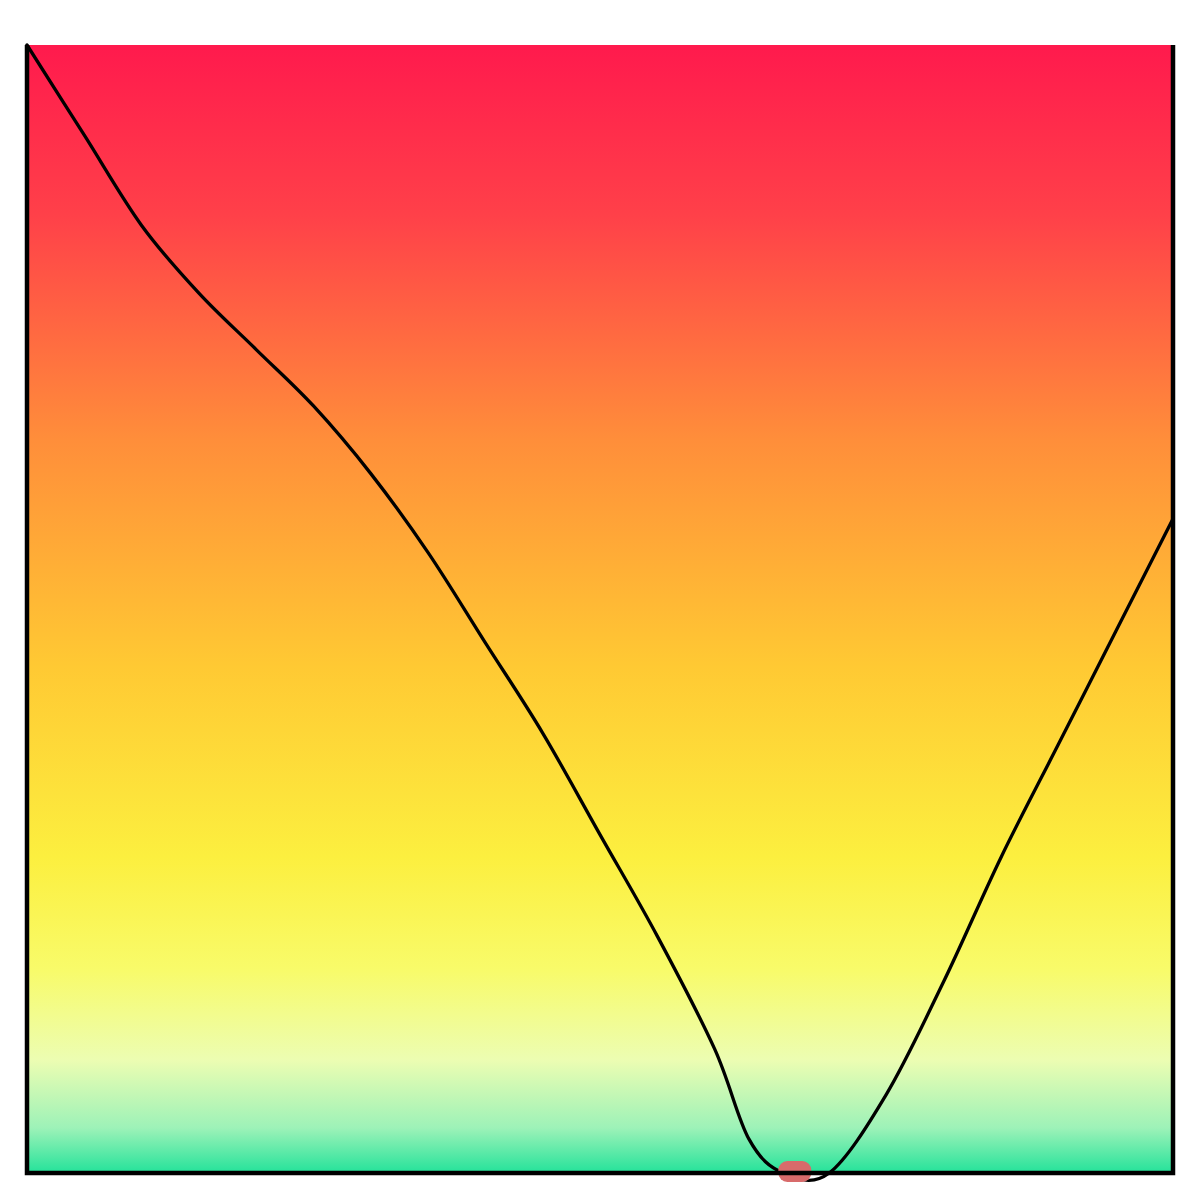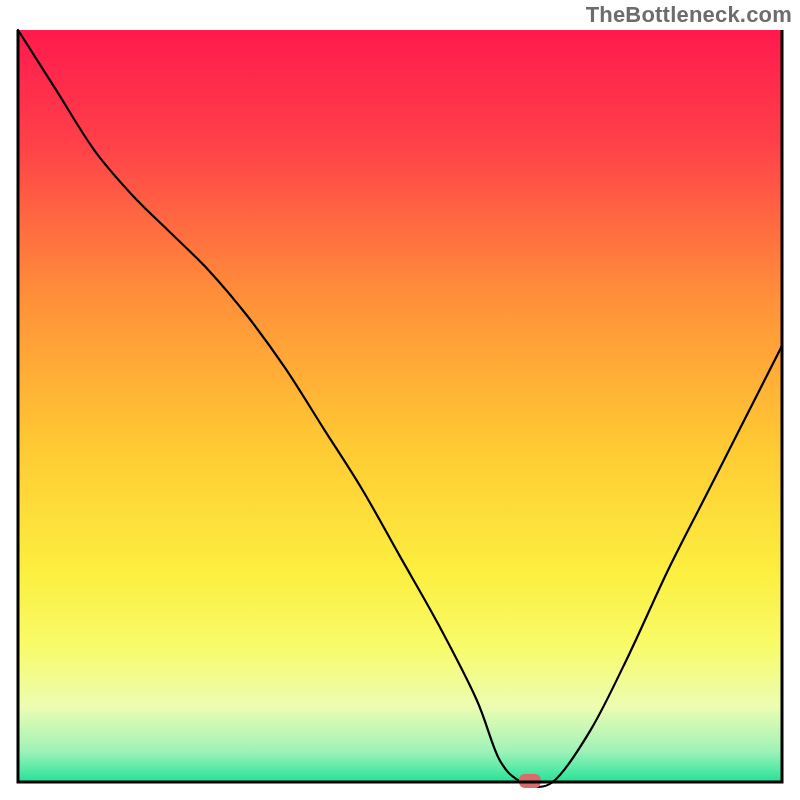--- a/index.html
+++ b/index.html
@@ -27,21 +27,20 @@
   }
   svg {
     display: block;
   }
 </style>
 </head>
 <body>
 
 <div class="chart-container">
 
-  <div class="watermark">TheBottleneck.com</div>
 
   <svg id="chart-svg" width="800" height="800" viewBox="0 0 800 800">
     <defs>
       <linearGradient id="bg-grad" x1="0" y1="0" x2="0" y2="1">
           <stop offset="0%" stop-color="#ff1a4d"></stop>
           <stop offset="15%" stop-color="#ff4049"></stop>
           <stop offset="35%" stop-color="#ff8e3a"></stop>
           <stop offset="55.00000000000001%" stop-color="#ffc933"></stop>
           <stop offset="72%" stop-color="#fcef3f"></stop>
           <stop offset="82%" stop-color="#f8fb6a"></stop>

